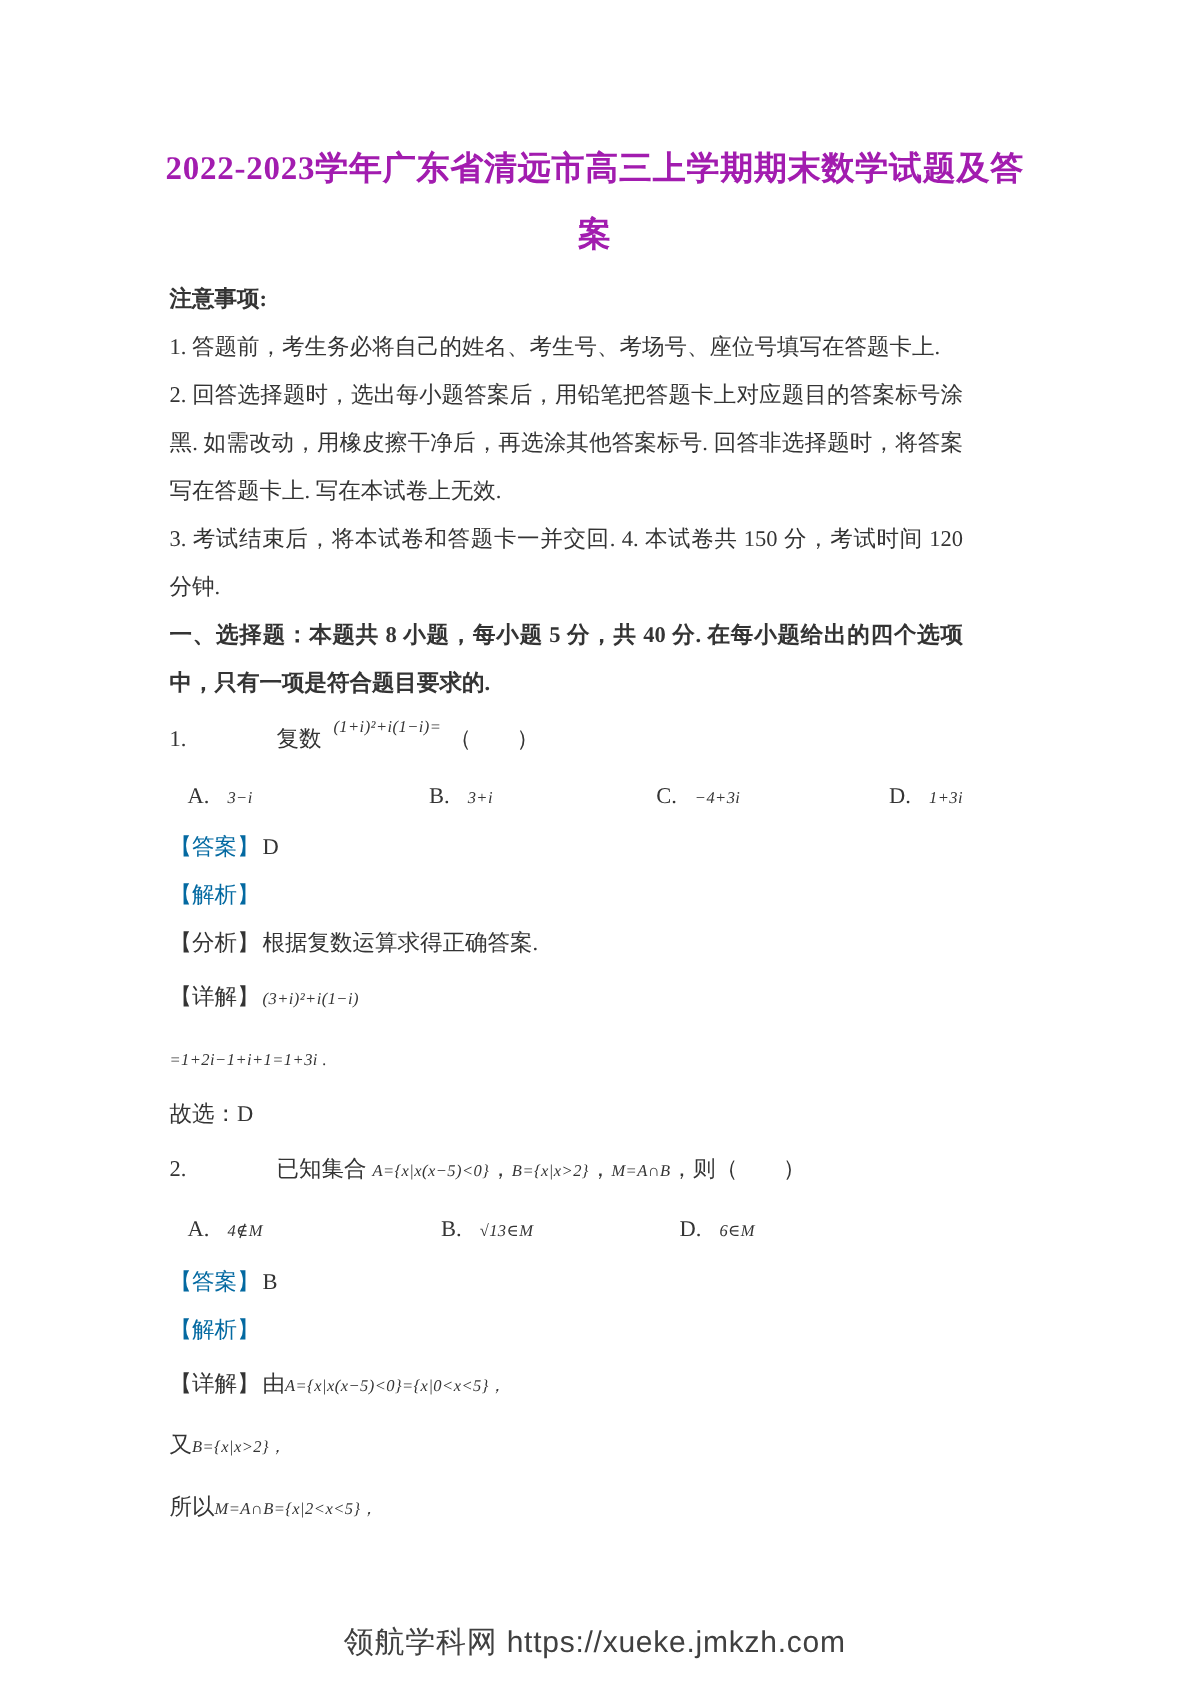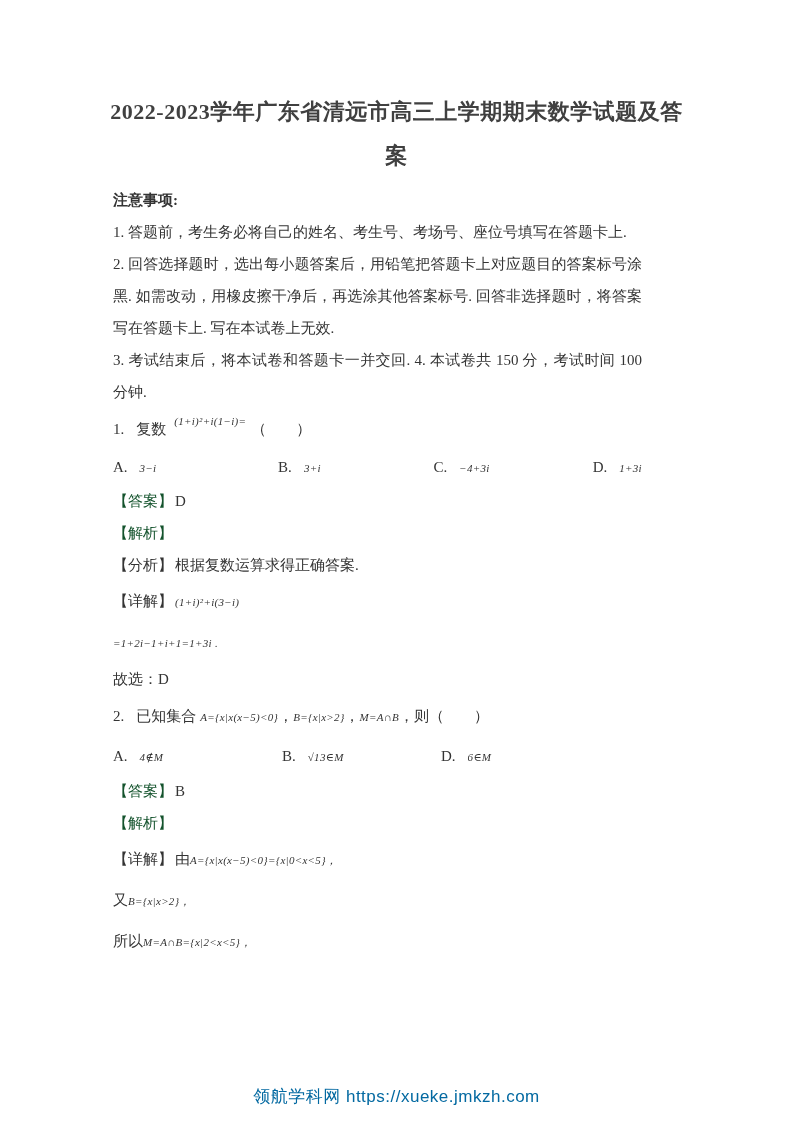--- a/index.html
+++ b/index.html
@@ -13,82 +13,83 @@
     font-family:"Liberation Serif","DejaVu Serif",serif;
     color:#343434;
   }
   .title {
     margin:90px auto 0 auto;
     width:592px;
     font-size:22px;
     line-height:44px;
     font-weight:bold;
     text-align:center;
-    color:#404040;
+    color:#a21caf;
     letter-spacing:0.5px;
   }
   .content {
     padding:6px 113px 0 113px;
     width:755px;
   }
   .content p {
     font-size:15px;
     line-height:32px;
     text-align:justify;
   }
   .bold { font-weight:bold; }
-  .blue { color:#14532d; }
+  .blue { color:#0369a1; }
   .math {
     font-family:"Liberation Serif","DejaVu Serif",serif;
     font-style:italic;
     font-size:11px;
     letter-spacing:0.3px;
   }
   .raised {
     display:inline-block;
     transform:translateY(-9px);
     margin:0 5px 0 4px;
   }
   .stem { line-height:42px !important; }
   .qnum { margin-right:12px; }
-  .lead { margin-right:4px; }
+  .lead { margin-right:4px;margin-left:48px; }
   .options { display:flex; line-height:33px !important; }
   .opt { display:block; }
-  .opt-a { width:169px; }
+  .opt-a { width:169px;margin-left:12px; }
   .opt-b { width:159px; }
   .opt-c { width:163px; }
   .opt-d { flex:1; }
   .olabel { margin-right:12px; font-style:normal; }
   .fline { line-height:40px !important; }
   .label-gap { margin-right:2px; }
   .footer {
     position:absolute;
     left:0; right:0;
     bottom:14px;
     text-align:center;
     font-family:"Liberation Sans","DejaVu Sans",sans-serif;
-    font-size:17px;
-    color:#0369a1;
+    font-size:20px;
+    color:#404040;
     letter-spacing:0.5px;
   }
 </style>
 </head>
 <body>
 
 <div class="page">
 
   <h1 class="title">2022-2023学年广东省清远市高三上学期期末数学试题及答案</h1>
 
   <div class="content">
 
     <p class="bold">注意事项:</p>
     <p>1. 答题前，考生务必将自己的姓名、考生号、考场号、座位号填写在答题卡上.</p>
     <p>2. 回答选择题时，选出每小题答案后，用铅笔把答题卡上对应题目的答案标号涂黑. 如需改动，用橡皮擦干净后，再选涂其他答案标号. 回答非选择题时，将答案写在答题卡上. 写在本试卷上无效.</p>
-    <p>3. 考试结束后，将本试卷和答题卡一并交回. 4. 本试卷共 150 分，考试时间 100 分钟.</p>
+    <p>3. 考试结束后，将本试卷和答题卡一并交回. 4. 本试卷共 150 分，考试时间 120 分钟.</p>
 
+    <p class="bold">一、选择题：本题共 8 小题，每小题 5 分，共 40 分. 在每小题给出的四个选项中，只有一项是符合题目要求的.</p>
 
     <p class="stem">
       <span class="qnum">1.</span><span class="lead">复数</span><span class="math raised">(1+i)²+i(1−i)=</span><span class="paren">（　　）</span>
     </p>
 
     <p class="options">
       <span class="opt opt-a"><span class="olabel">A.</span><span class="math">3−i</span></span>
       <span class="opt opt-b"><span class="olabel">B.</span><span class="math">3+i</span></span>
       <span class="opt opt-c"><span class="olabel">C.</span><span class="math">−4+3i</span></span>
       <span class="opt opt-d"><span class="olabel">D.</span><span class="math">1+3i</span></span>
@@ -97,21 +98,21 @@
     <p>
       <span class="blue label-gap">【答案】</span><span>D</span>
     </p>
     <p>
       <span class="blue">【解析】</span>
     </p>
     <p>
       <span class="label-gap">【分析】</span><span>根据复数运算求得正确答案.</span>
     </p>
     <p class="fline">
-      <span class="label-gap">【详解】</span><span class="math">(1+i)²+i(3−i)</span>
+      <span class="label-gap">【详解】</span><span class="math">(3+i)²+i(1−i)</span>
     </p>
     <p class="fline">
       <span class="math">=1+2i−1+i+1=1+3i .</span>
     </p>
     <p>故选：D</p>
 
     <p class="stem">
       <span class="qnum">2.</span><span class="lead">已知集合</span><span class="math">A={x|x(x−5)&lt;0}</span><span>，</span><span class="math">B={x|x&gt;2}</span><span>，</span><span class="math">M=A∩B</span><span>，则（　　）</span>
     </p>
 

